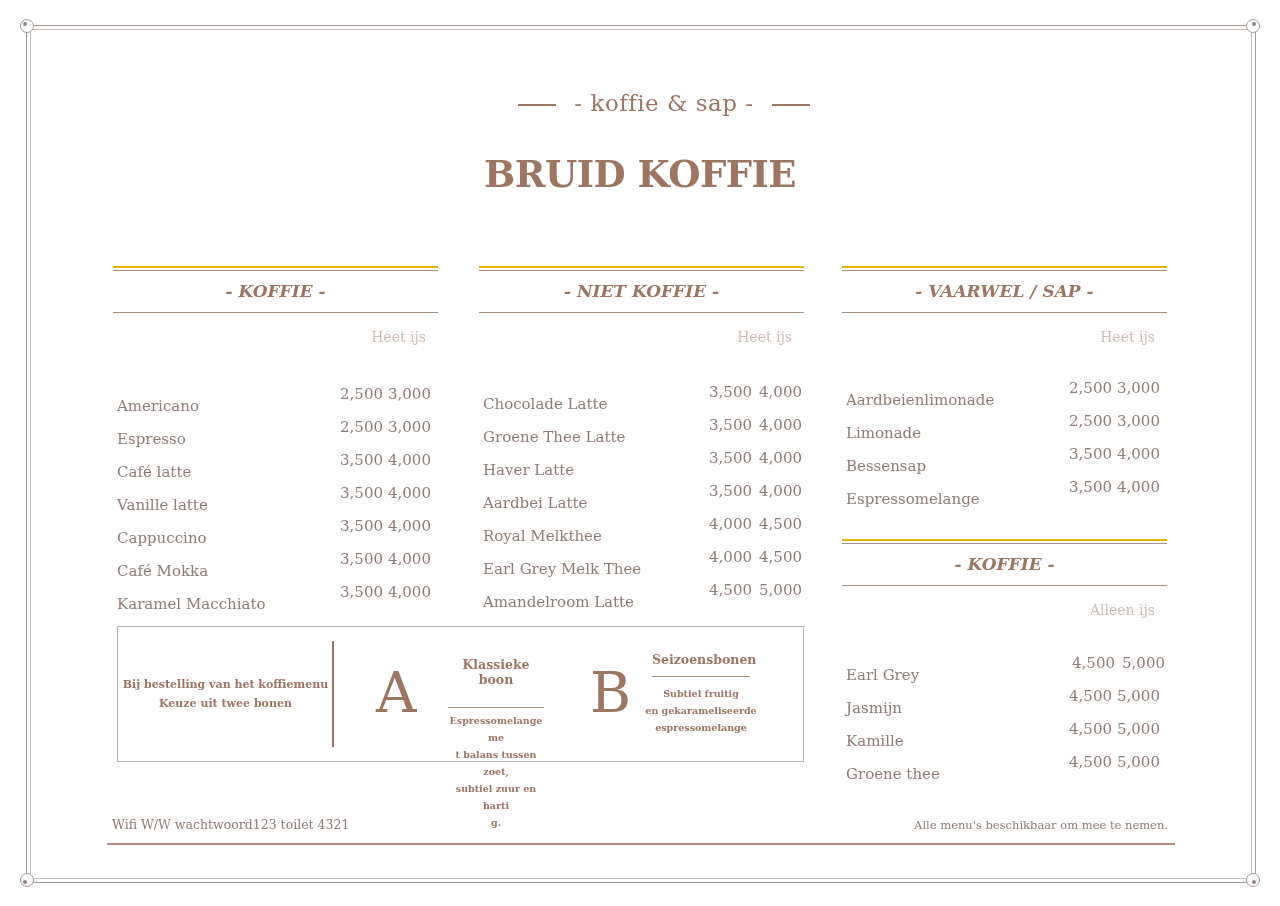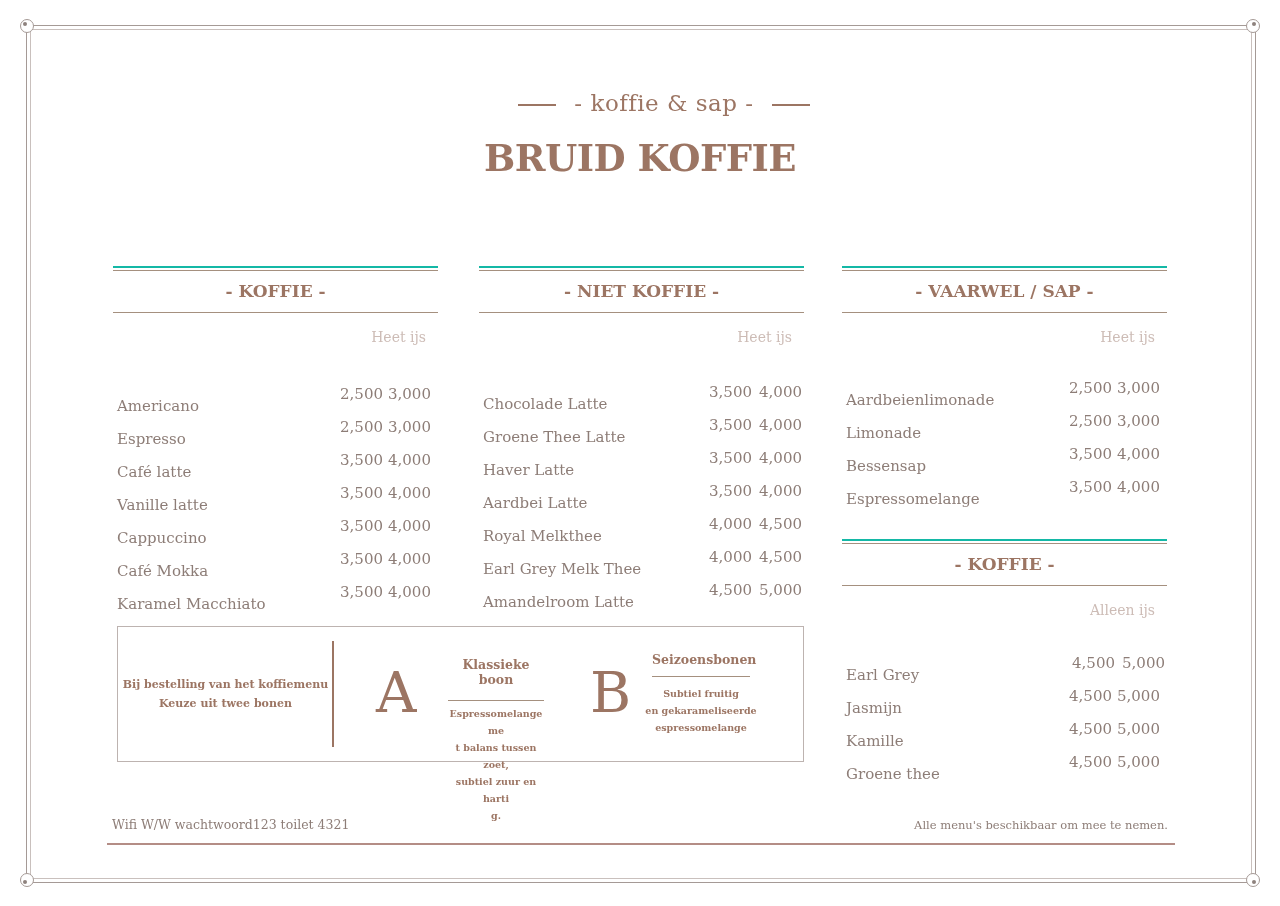--- a/index.html
+++ b/index.html
@@ -17,26 +17,26 @@
     }
     .corner-dot { position: absolute; width: 4px; height: 4px; border-radius: 50%; background: #8e827e; }
     .corner-mask { position: absolute; width: 12px; height: 12px; background: #fff; border: 1.5px solid #a59a96; border-radius: 50%; }
 
     .subtitle {
       position: absolute; top: 90px; left: 0; width: 1280px; text-align: center;
       font-size: 23px; color: #9c7563; letter-spacing: 0.5px; margin-left: 24px;
     }
     .subtitle .rule { display: inline-block; width: 38px; height: 1.5px; background: #9c7563; vertical-align: middle; margin: 0 18px; }
     .title {
-      position: absolute; top: 136px; left: 0; width: 1280px; text-align: center;
+      position: absolute; top: 152px; left: 0; width: 1280px; text-align: center;
       font-family: "DejaVu Serif", serif; font-weight: bold; font-size: 37px; color: #9c7563; letter-spacing: -0.5px;
     }
 
     .section { position: absolute; width: 325px; }
-    .sec-head { position: relative; height: 44px; border-top: 2px solid #14b8a6; border-bottom: 1.5px solid #a5907f; }
+    .sec-head { position: relative; height: 44px; border-top: 2px solid #eab308; border-bottom: 1.5px solid #a5907f; font-style: italic; }
     .sec-head::before { content: ""; position: absolute; left: 0; right: 0; top: 2px; height: 1px; background: #a5907f; }
     .sec-title {
       text-align: center; font-weight: bold; font-size: 17px; color: #9c7563; line-height: 44px; padding-top: 1px;
     }
     .col-label { text-align: right; font-size: 14px; color: #cdbcb6; margin-top: 16px; padding-right: 12px; height: 20px; }
     .rows { margin-top: 24px; }
     .row { display: flex; height: 33px; align-items: center; padding: 0 2px 0 4px; font-size: 15px; color: #8d7d77; }
     .row .name { flex: 1; margin-top: 24px; }
     .row .p1 { width: 54px; text-align: right; }
     .row .p2 { width: 53px; text-align: center; }
@@ -47,21 +47,21 @@
       position: absolute; left: 117px; top: 626px; width: 685px; height: 134px;
       border: 1.5px solid #bdb3b0; background: #fff;
     }
     .bean-intro {
       position: absolute; left: 0; top: 48px; width: 215px; text-align: center;
       font-size: 11px; font-weight: bold; color: #9c7563; line-height: 19px;
     }
     .bean-divider { position: absolute; left: 214px; top: 14px; width: 1.5px; height: 106px; background: #9c7563; }
     .bean-letter { position: absolute; font-size: 56px; color: #9c7563; top: 33px; }
     .bean-desc { position: absolute; text-align: center; color: #9c7563; }
-    .bean-desc .bt { font-size: 12.5px; font-weight: bold; padding-bottom: 13px; border-bottom: 1.5px solid #a5907f; margin: 0 auto; }
+    .bean-desc .bt { font-size: 12.5px; font-weight: bold; padding-bottom: 20px; border-bottom: 1.5px solid #a5907f; margin: 0 auto; }
     .bean-desc .bd { font-size: 9.5px; font-weight: bold; line-height: 17px; margin-top: 4px; }
 
     .footer-left { position: absolute; left: 112px; top: 817px; font-size: 12.5px; color: #8d7d77; }
     .footer-right { position: absolute; right: 112px; top: 818px; font-size: 11.5px; color: #8d7d77; }
     .footer-rule { position: absolute; left: 107px; top: 843px; width: 1068px; height: 1.5px; background: #b48d86; }
   </style>
 </head>
 <body>
 
 <div class="frame-outer"></div>

